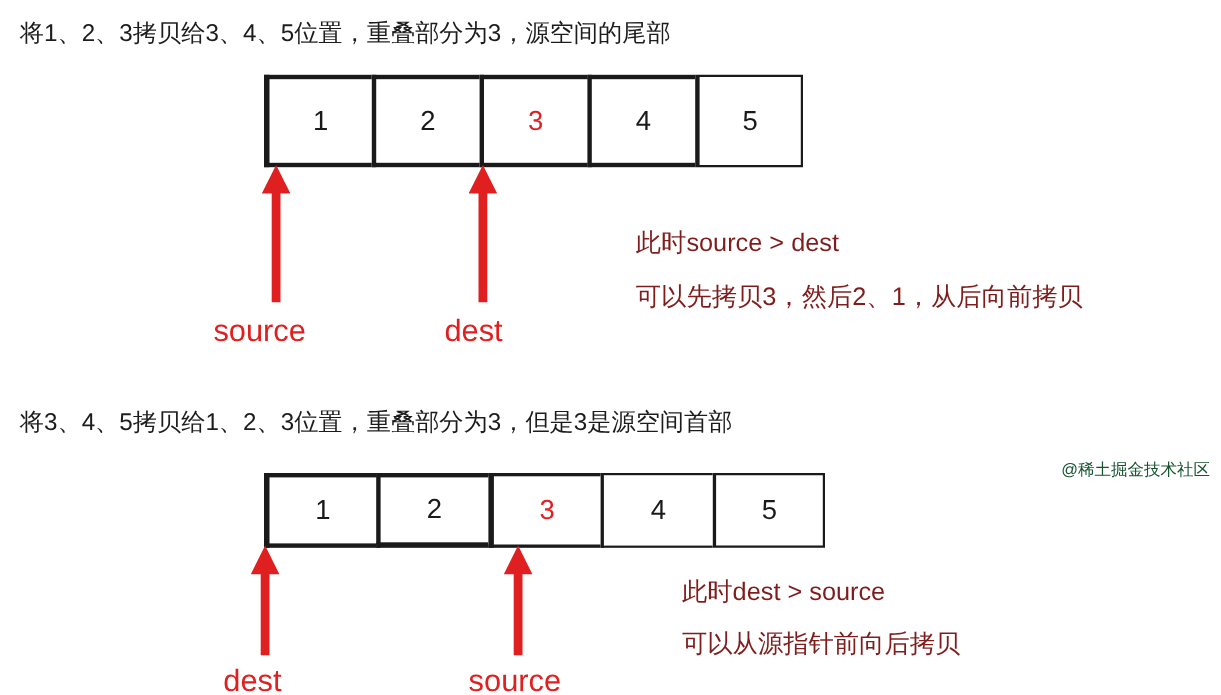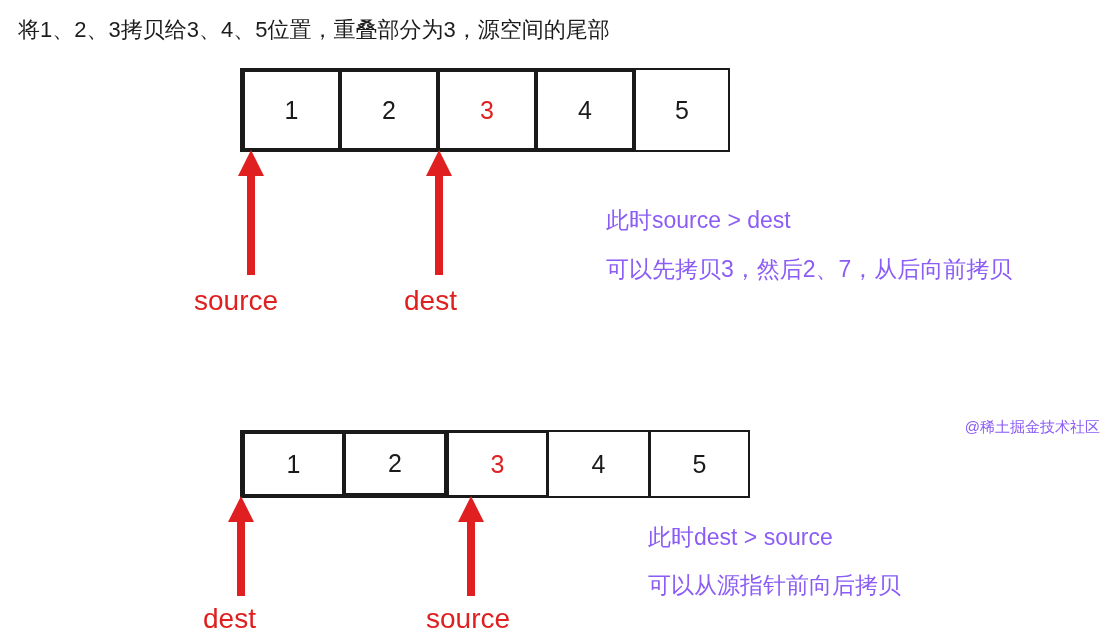--- a/index.html
+++ b/index.html
@@ -80,35 +80,34 @@
     position: absolute;
     font-size: 28px;
     color: #e02020;
     white-space: nowrap;
   }
 
   
   .note {
     position: absolute;
     font-size: 23px;
-    color: #8b5cf6;
+    color: #7f1d1d;
     white-space: nowrap;
-    margin-left: 28px;
   }
   .note1a { left: 578px; top: 205px; }
   .note1b { left: 578px; top: 254px; }
   .note2a { left: 620px; top: 522px; }
   .note2b { left: 620px; top: 570px; }
 
   .watermark {
     position: absolute;
     right: 10px;
     bottom: 6px;
     font-size: 15px;
-    color: #8b5cf6;
+    color: #14532d;
     white-space: nowrap;
   }
 </style>
 </head>
 <body>
 
 <div class="stage">
 
   <div class="caption cap1">将1、2、3拷贝给3、4、5位置，重叠部分为3，源空间的尾部</div>
 
@@ -127,22 +126,23 @@
   </div>
   <div class="arrow" style="left:426px; top:150px;">
     <svg width="26" height="125" viewBox="0 0 26 125">
       <polygon points="13,0 26,26 17,26 17,125 9,125 9,26 0,26" fill="#e02020"></polygon>
     </svg>
   </div>
   <div class="arrow-label" style="left:194px; top:285px;">source</div>
   <div class="arrow-label" style="left:404px; top:285px;">dest</div>
 
   <div class="note note1a">此时source &gt; dest</div>
-  <div class="note note1b">可以先拷贝3，然后2、7，从后向前拷贝</div>
+  <div class="note note1b">可以先拷贝3，然后2、1，从后向前拷贝</div>
 
+  <div class="caption cap2">将3、4、5拷贝给1、2、3位置，重叠部分为3，但是3是源空间首部</div>
 
   <div class="array arr2">
     <div class="cell c0">1</div>
     <div class="cell c1">2</div>
     <div class="cell c2 red">3</div>
     <div class="cell c3">4</div>
     <div class="cell c4">5</div>
   </div>
 
   <div class="arrow" style="left:228px; top:496px;">

